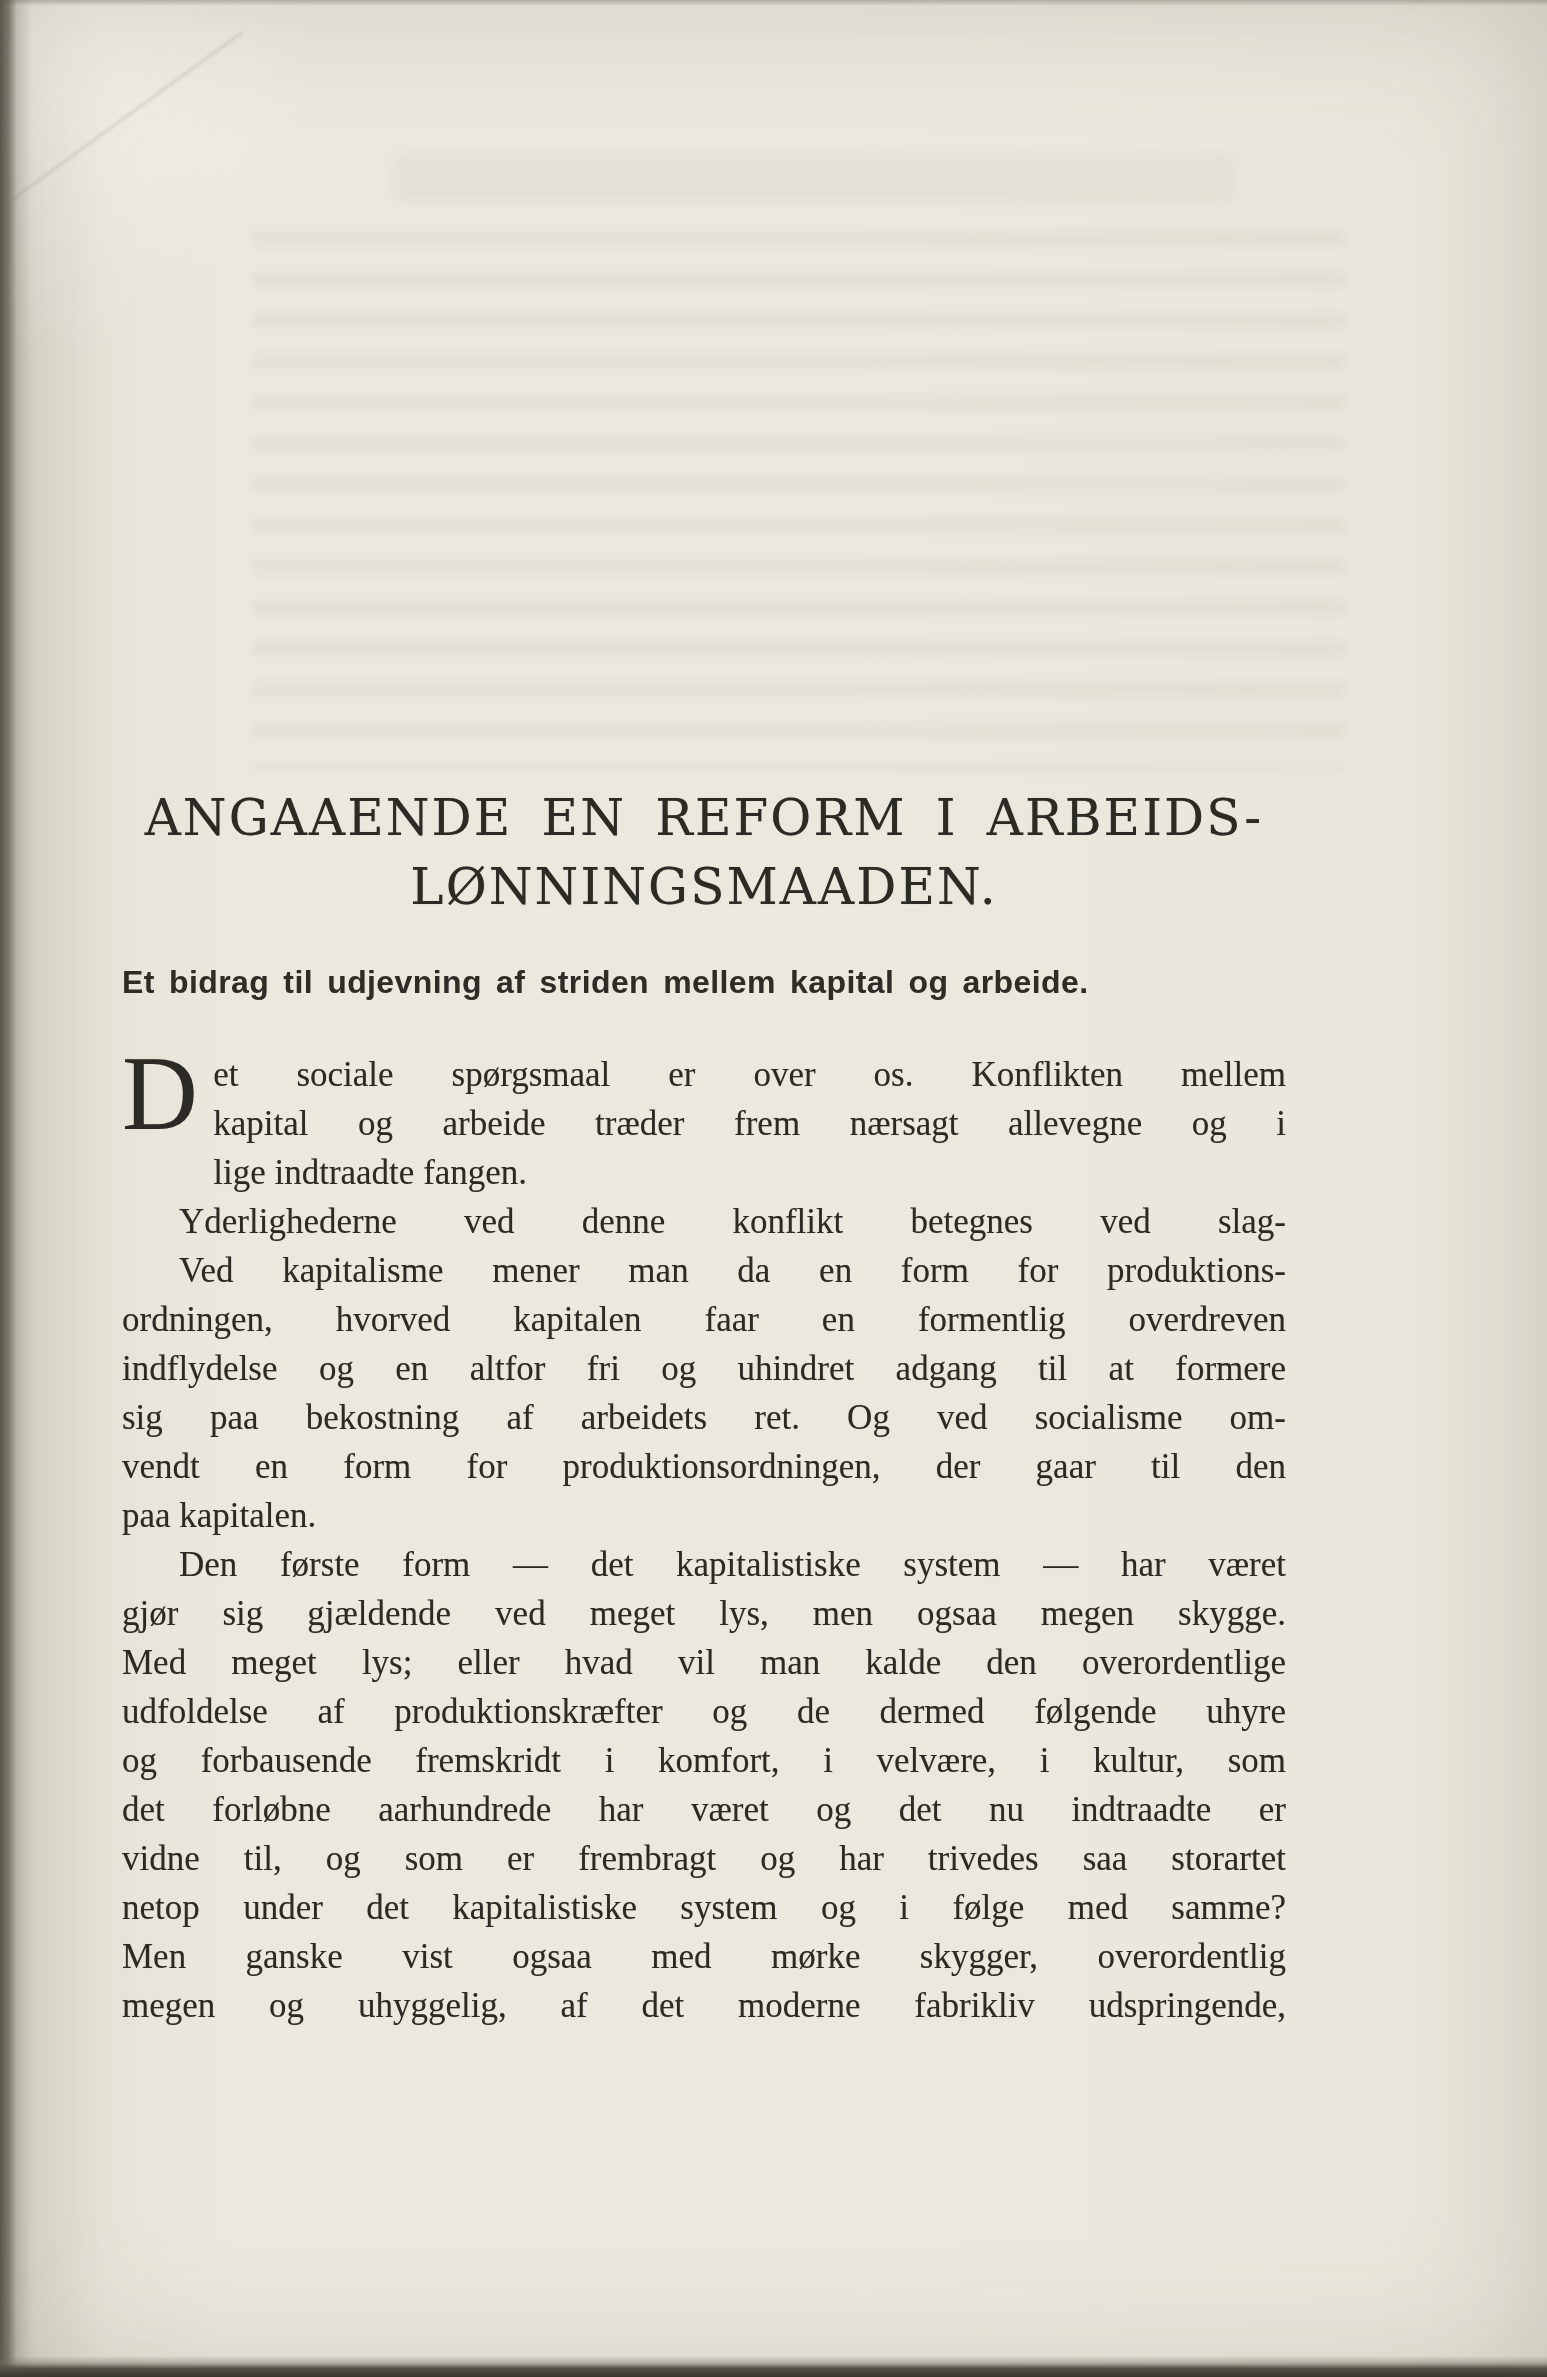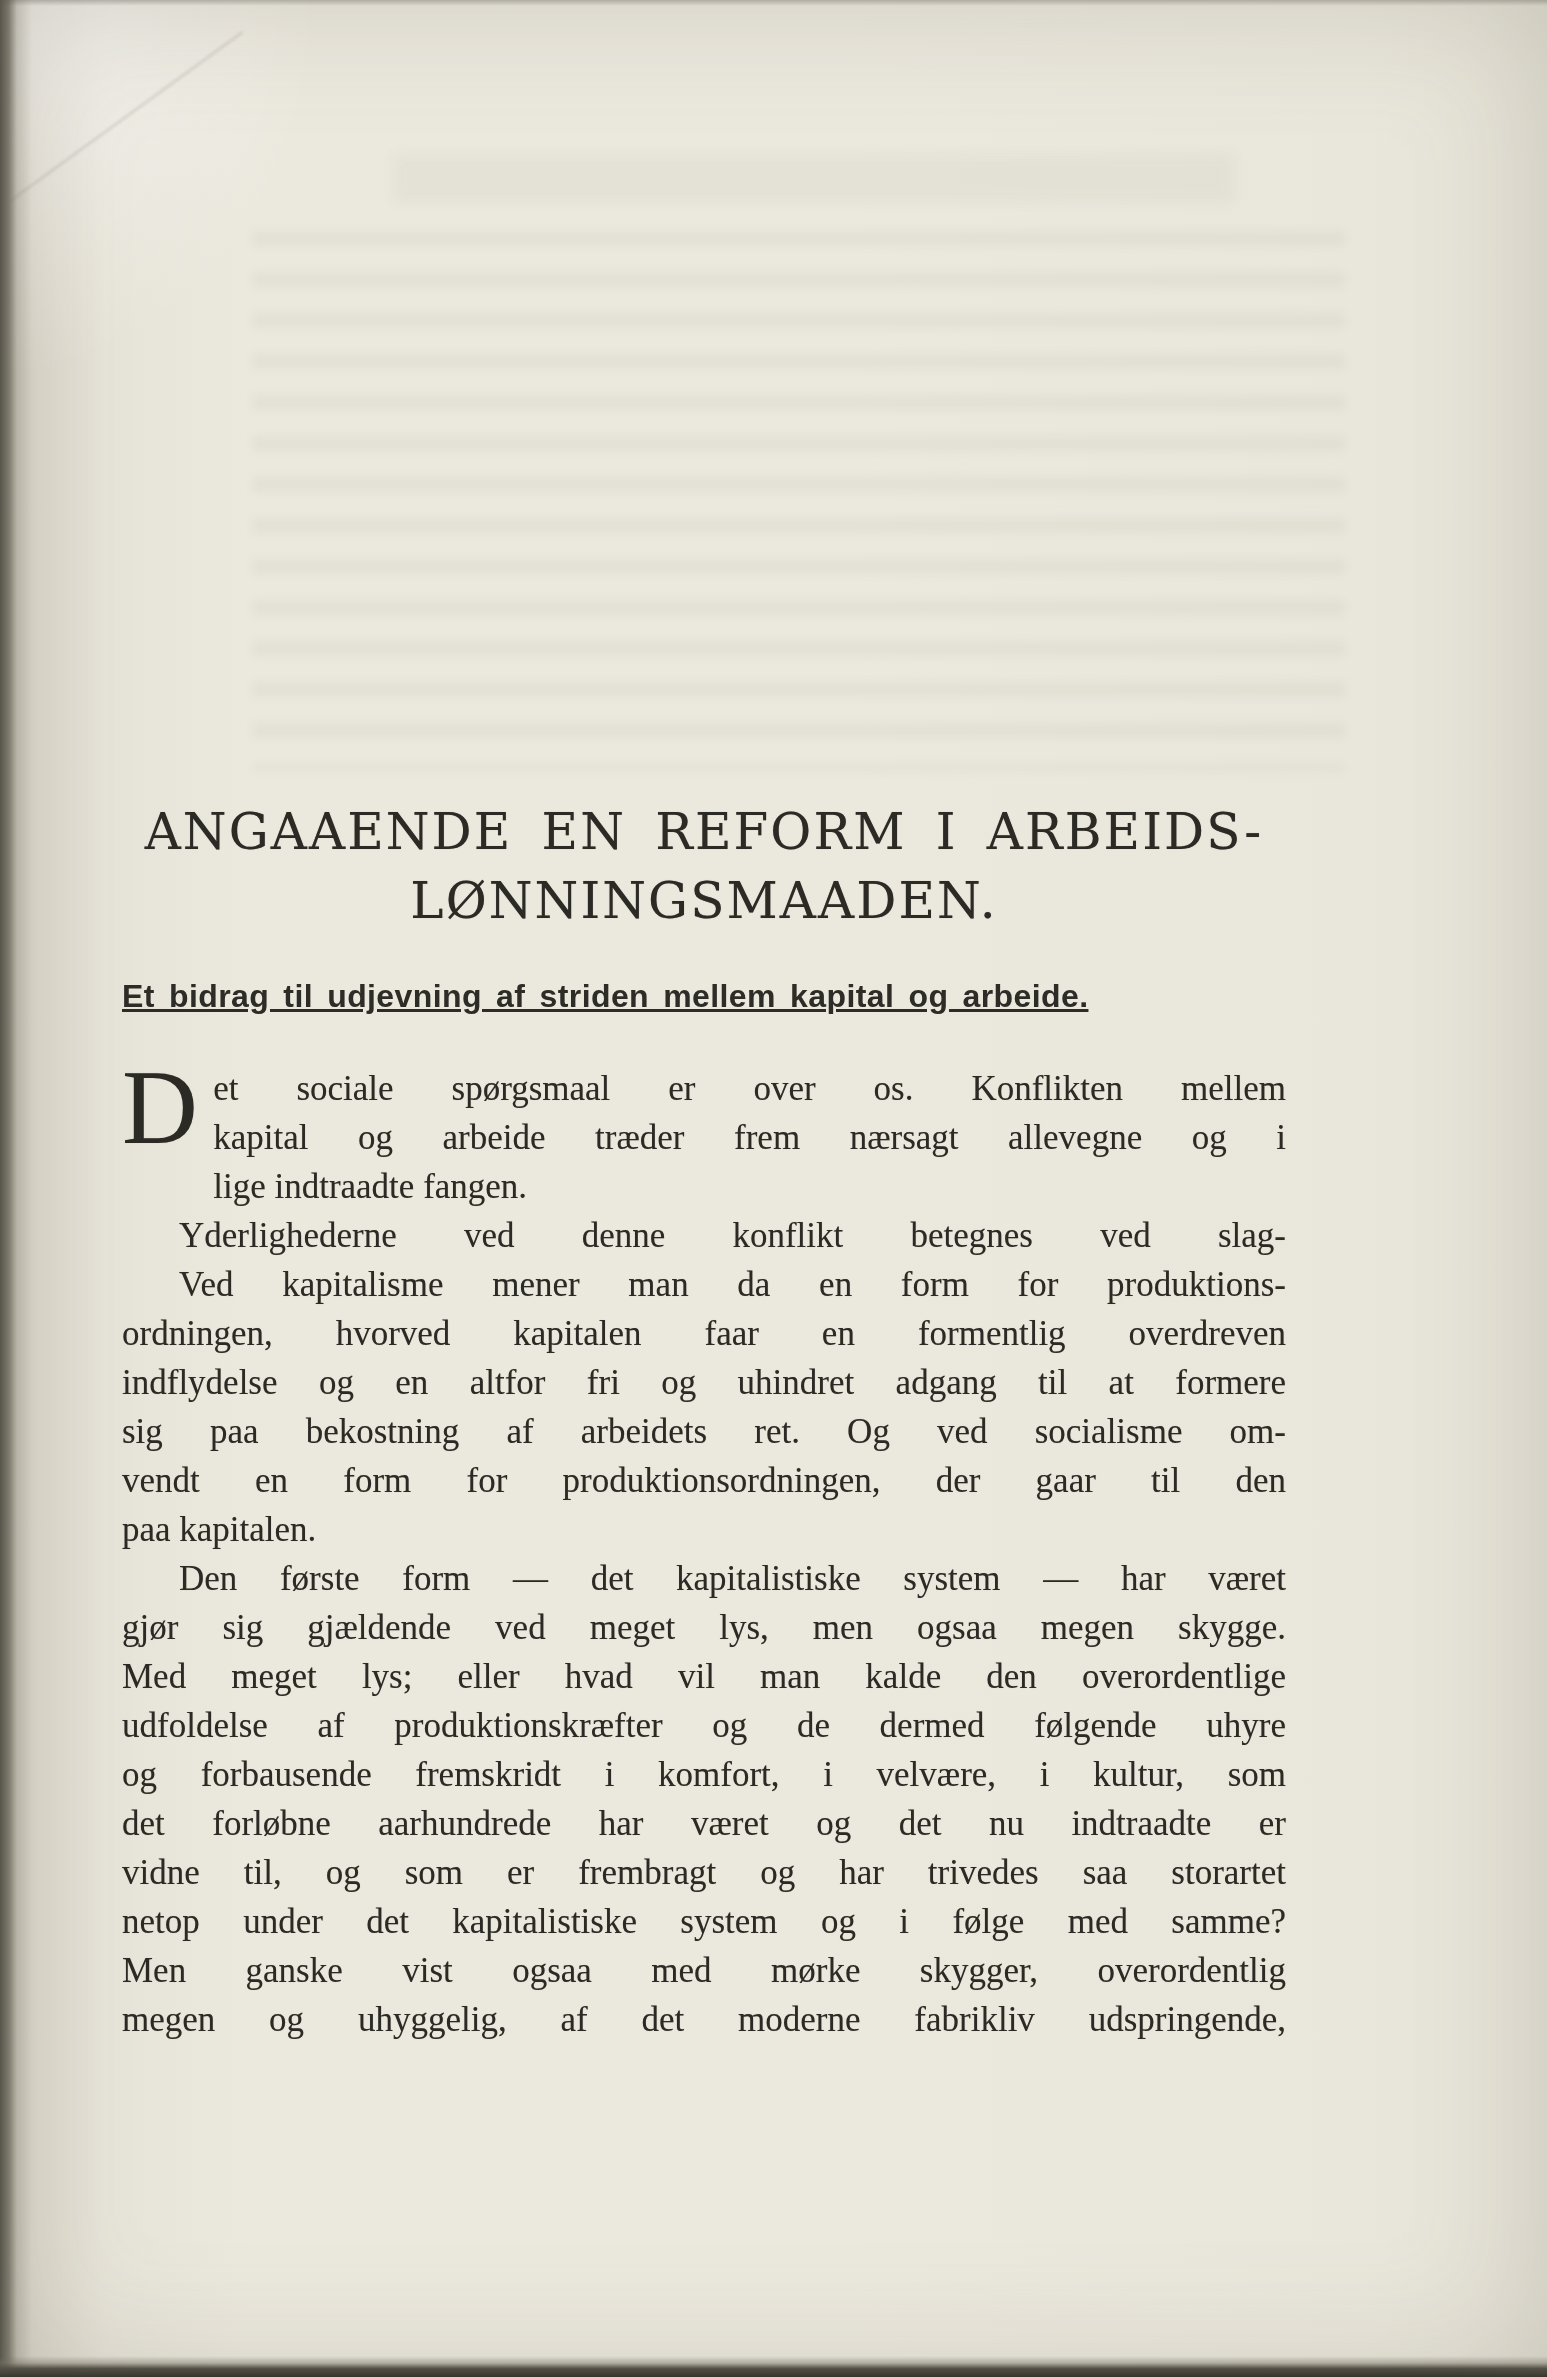--- a/index.html
+++ b/index.html
@@ -79,21 +79,21 @@
     filter: blur(1.4px);
   }
 
   .content {
     position: absolute;
     left: 122px; top: 784px;
     width: 1164px;
   }
 
   h1.title {
-    margin: 14px;
+    margin: 0;
     text-align: center;
     font-family: "DejaVu Serif", serif;
     font-weight: normal;
     font-size: 50px;
     line-height: 69px;
     letter-spacing: 2.1px;
     word-spacing: 11.2px;
     text-shadow: 0 0 0.7px rgba(38,36,31,0.45);
   }
   h1.title span { display: block; white-space: nowrap; }
@@ -101,21 +101,20 @@
   h2.subtitle {
     margin: 41px 0 0 0;
     font-family: "Liberation Sans", sans-serif;
     font-weight: bold;
     font-size: 32px;
     line-height: 39px;
     letter-spacing: 0.4px;
     word-spacing: 4.9px;
     white-space: nowrap;
     color: #2e2c27;
-    text-decoration: underline;
   }
 
   .body-text {
     margin-top: 48px;
     font-size: 35px;
     line-height: 49px;
     text-shadow: 0 0 0.7px rgba(44,42,37,0.30);
   }
   .para { overflow: visible; }
   .line {

